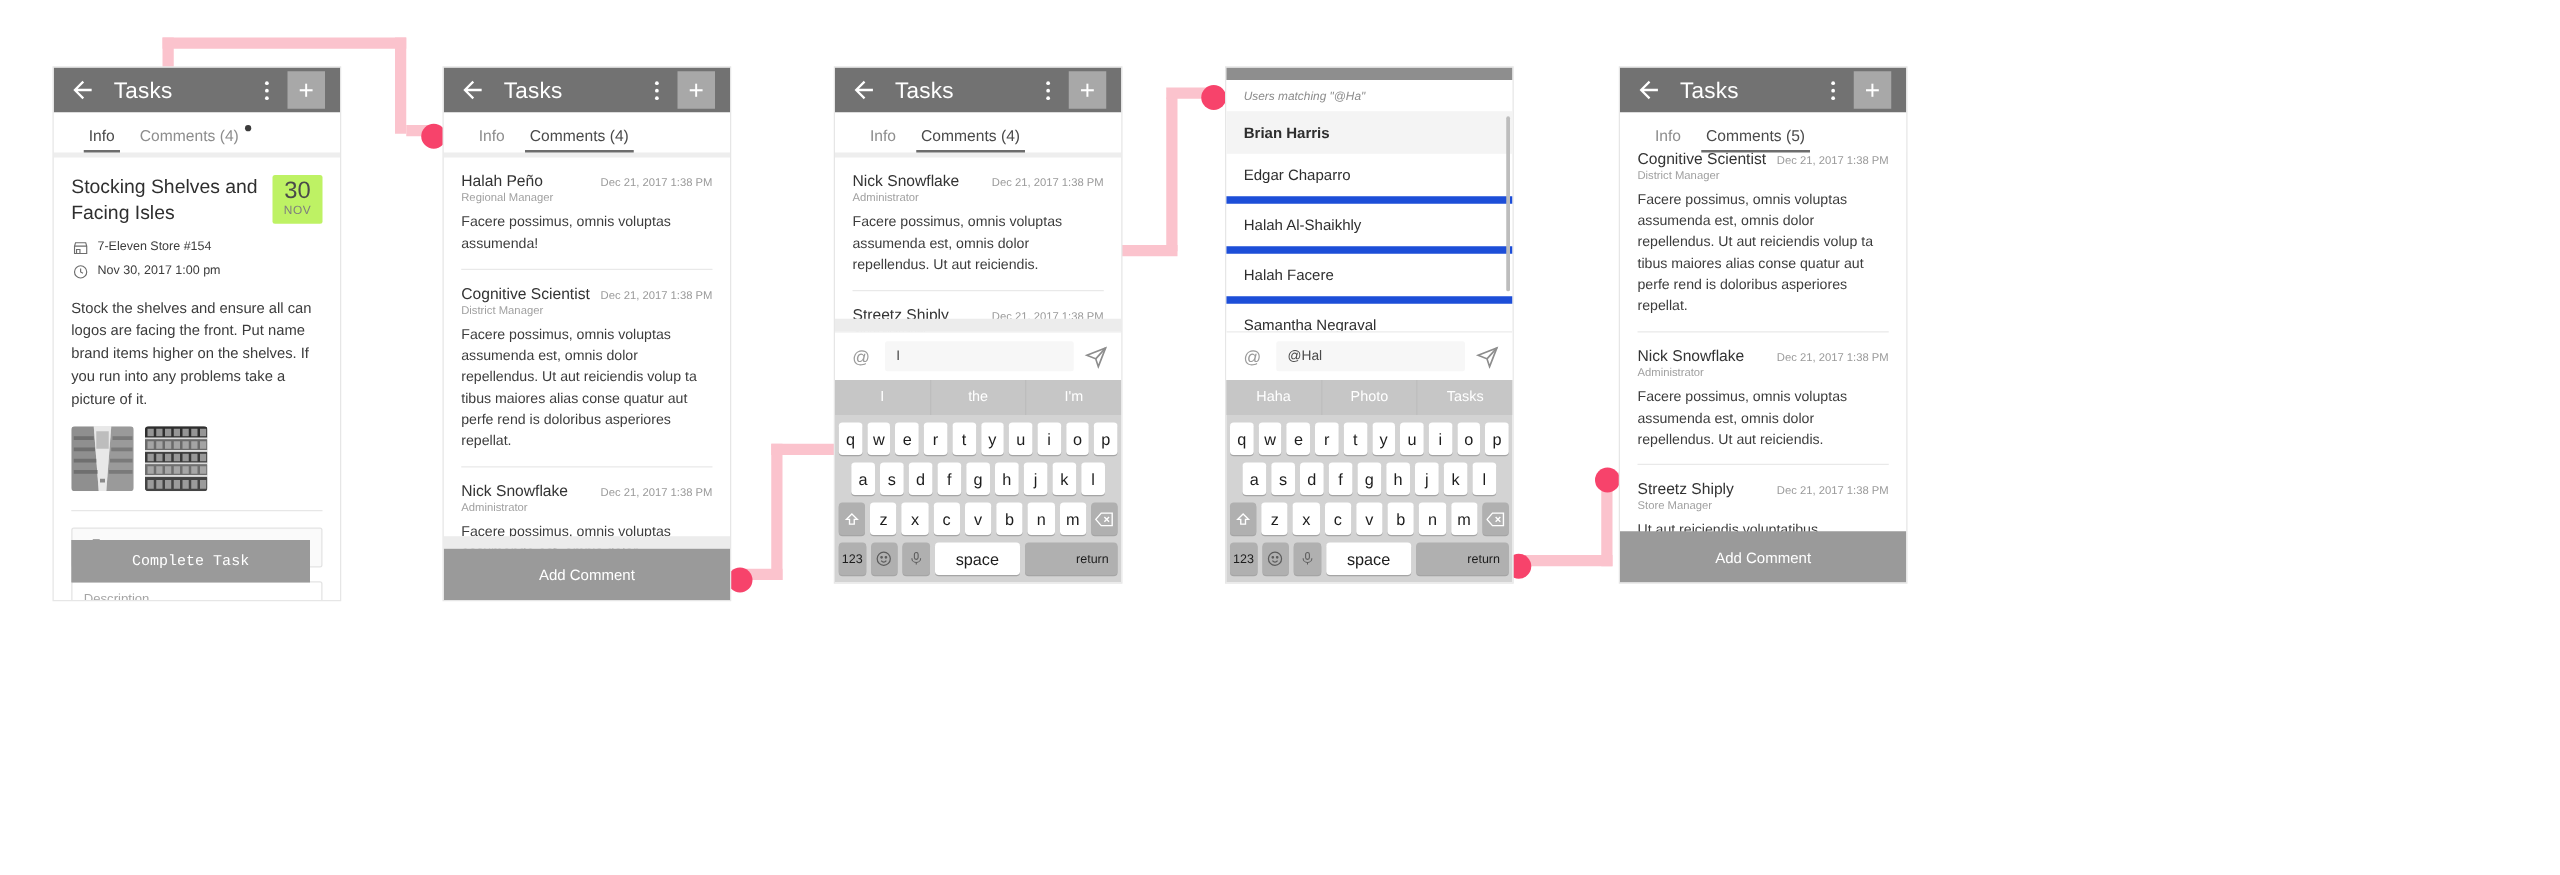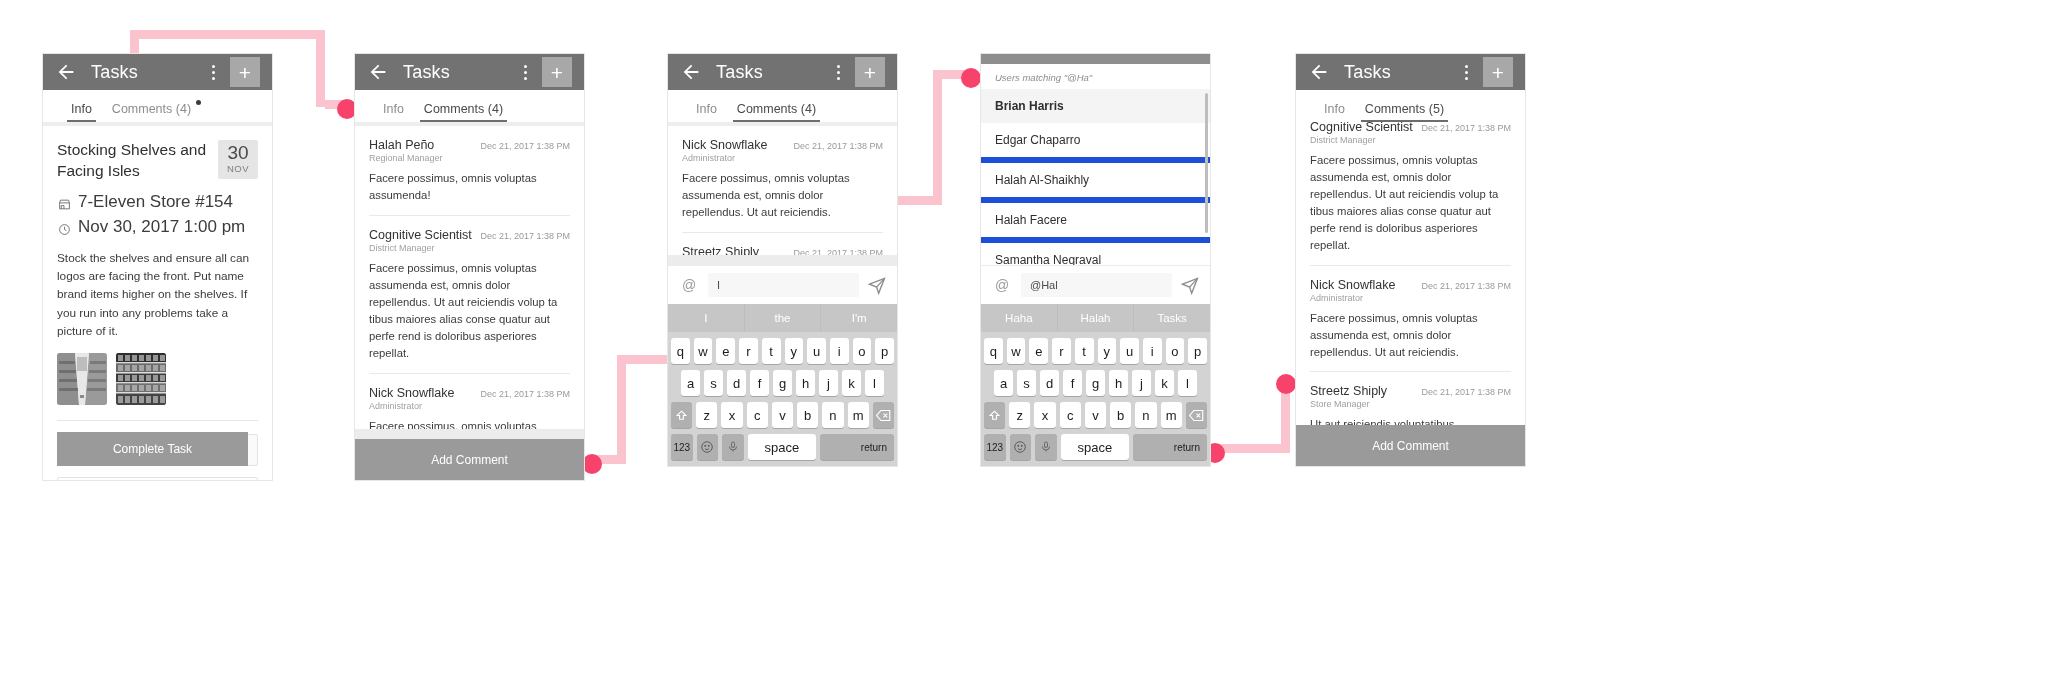--- a/index.html
+++ b/index.html
@@ -39,26 +39,26 @@
                     height:2.5px;background:#6d6d6d;}
   .tab .badge{position:absolute;top:-2px;right:0px;width:5px;height:5px;
               border-radius:50%;background:#3b3b3b;}
   .tabsep{height:4px;background:#eeeeee;}
 
   
   .body{padding:0 14px;box-sizing:border-box;}
   .titlerow{display:flex;align-items:flex-start;padding-top:14px;}
   .tasktitle{font-size:15.5px;color:#2f2f2f;line-height:1.35;flex:1;
              padding-right:10px;}
-  .datebox{width:40px;background:#e5e5e5;text-align:center;padding:3px 0 5px;
+  .datebox{width:40px;background:#bef264;text-align:center;padding:3px 0 5px;
            border-radius:2px;flex:none;}
   .datebox .d{font-size:19px;color:#4a4a4a;line-height:1.05;}
   .datebox .m{font-size:9.5px;color:#7e7e7e;letter-spacing:.4px;}
 
-  .metarow{display:flex;align-items:flex-end;margin-top:10px;font-size:17px;
+  .metarow{display:flex;align-items:flex-start;margin-top:10px;font-size:10px;
            color:#3c3c3c;}
   .metarow + .metarow{margin-top:5px;}
   .metarow .mi{width:14px;height:14px;margin-right:7px;flex:none;
                display:flex;align-items:center;justify-content:center;}
   .desc{margin-top:12px;font-size:11.8px;line-height:1.55;color:#3c3c3c;}
   .photos{display:flex;gap:9px;margin-top:13px;}
   .ph{width:50px;height:52px;border-radius:3px;overflow:hidden;}
   .hr{height:1px;background:#e7e7e7;margin:15px 0 0 0;}
   .ghostbtn{margin-top:13px;height:30px;border:1px solid #e3e3e3;
             background:#fafafa;display:flex;align-items:center;
@@ -279,21 +279,21 @@
               <path d="M2 6h4l2-3h8l2 3h4v13H2z"></path>
               <circle cx="12" cy="12" r="4"></circle>
             </svg>
         </span>
         <span>Add Photo</span>
       </div>
 
       <div class="descbox">Description</div>
     </div>
 
-    <div class="cta" style="position:absolute;left:14px;right:24px;bottom:14px;">Complete Task</div>
+    <div class="cta" style="position:absolute;left:14px;right:24px;bottom:14px;font-family:Liberation Mono, monospace;">Complete Task</div>
   </div>
 
   <div class="phone" style="left:355px;top:54px;width:229px;height:426px;">
     <div class="appbar">
       <div class="back">
         <svg width="22" height="22" viewBox="0 0 24 24">
             <path d="M20 11H7.8l5.6-5.6L12 4l-8 8 8 8 1.4-1.4L7.8 13H20z" fill="#fff"></path>
           </svg>
       </div>
       <div class="title">Tasks</div>
@@ -490,21 +490,21 @@
         <span class="sendic">
           <svg width="20" height="20" viewBox="0 0 24 24" fill="none" stroke="#8d8d8d" stroke-width="1.6">
               <path d="M3 11l18-7-7 18-2.5-7.5z"></path>
               <path d="M11.5 14.5L21 4"></path>
             </svg>
         </span>
       </div>
       <div class="kb">
         <div class="kbsug">
           <div>Haha</div>
-          <div>Halah</div>
+          <div>Photo</div>
           <div>Tasks</div>
         </div>
         <div class="kbrow">
           <div class="key">q</div>
           <div class="key">w</div>
           <div class="key">e</div>
           <div class="key">r</div>
           <div class="key">t</div>
           <div class="key">y</div>
           <div class="key">u</div>

